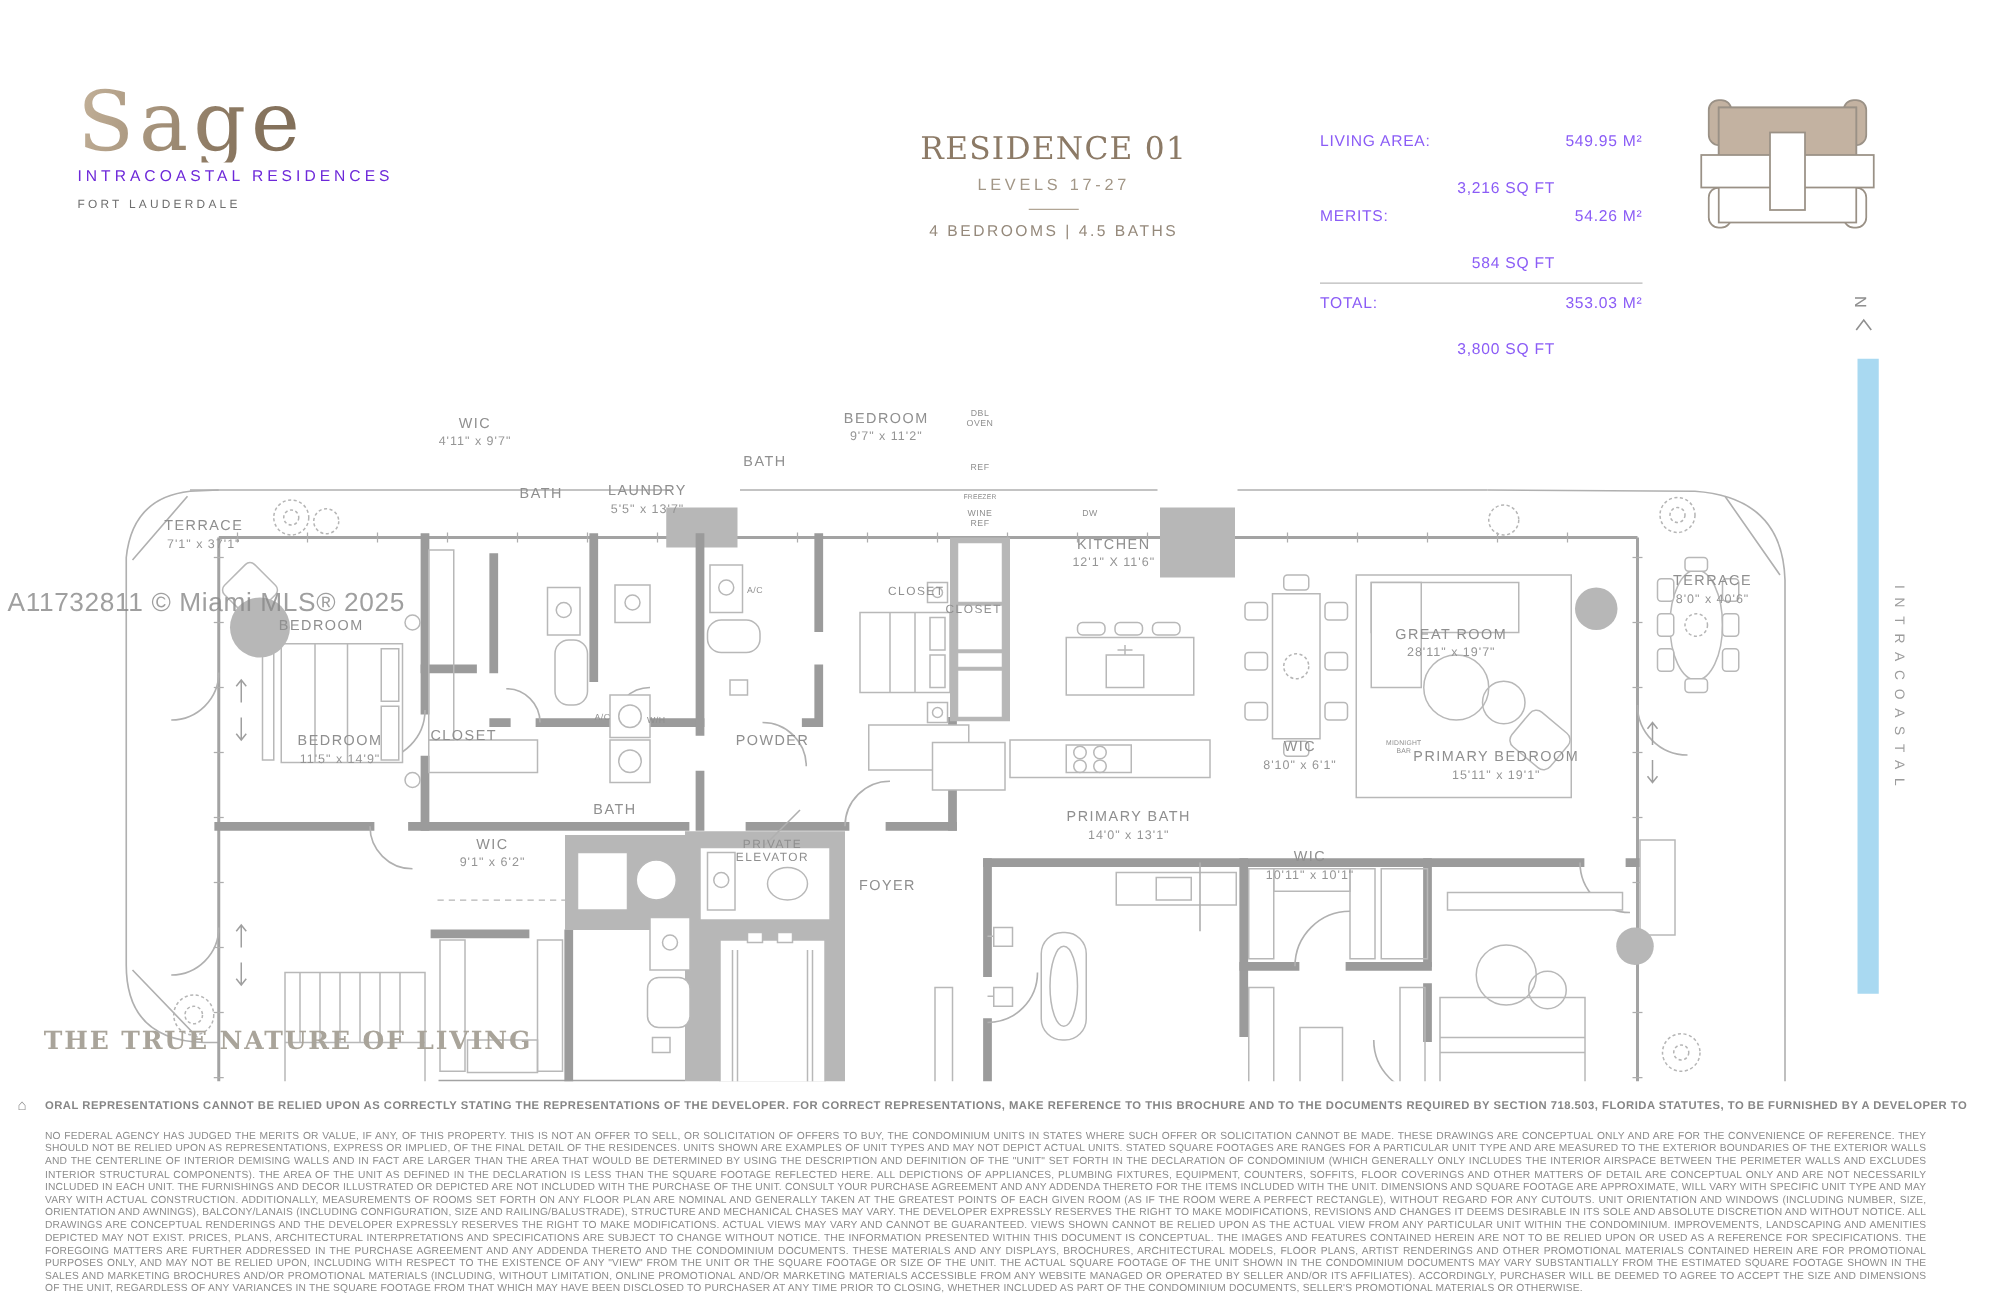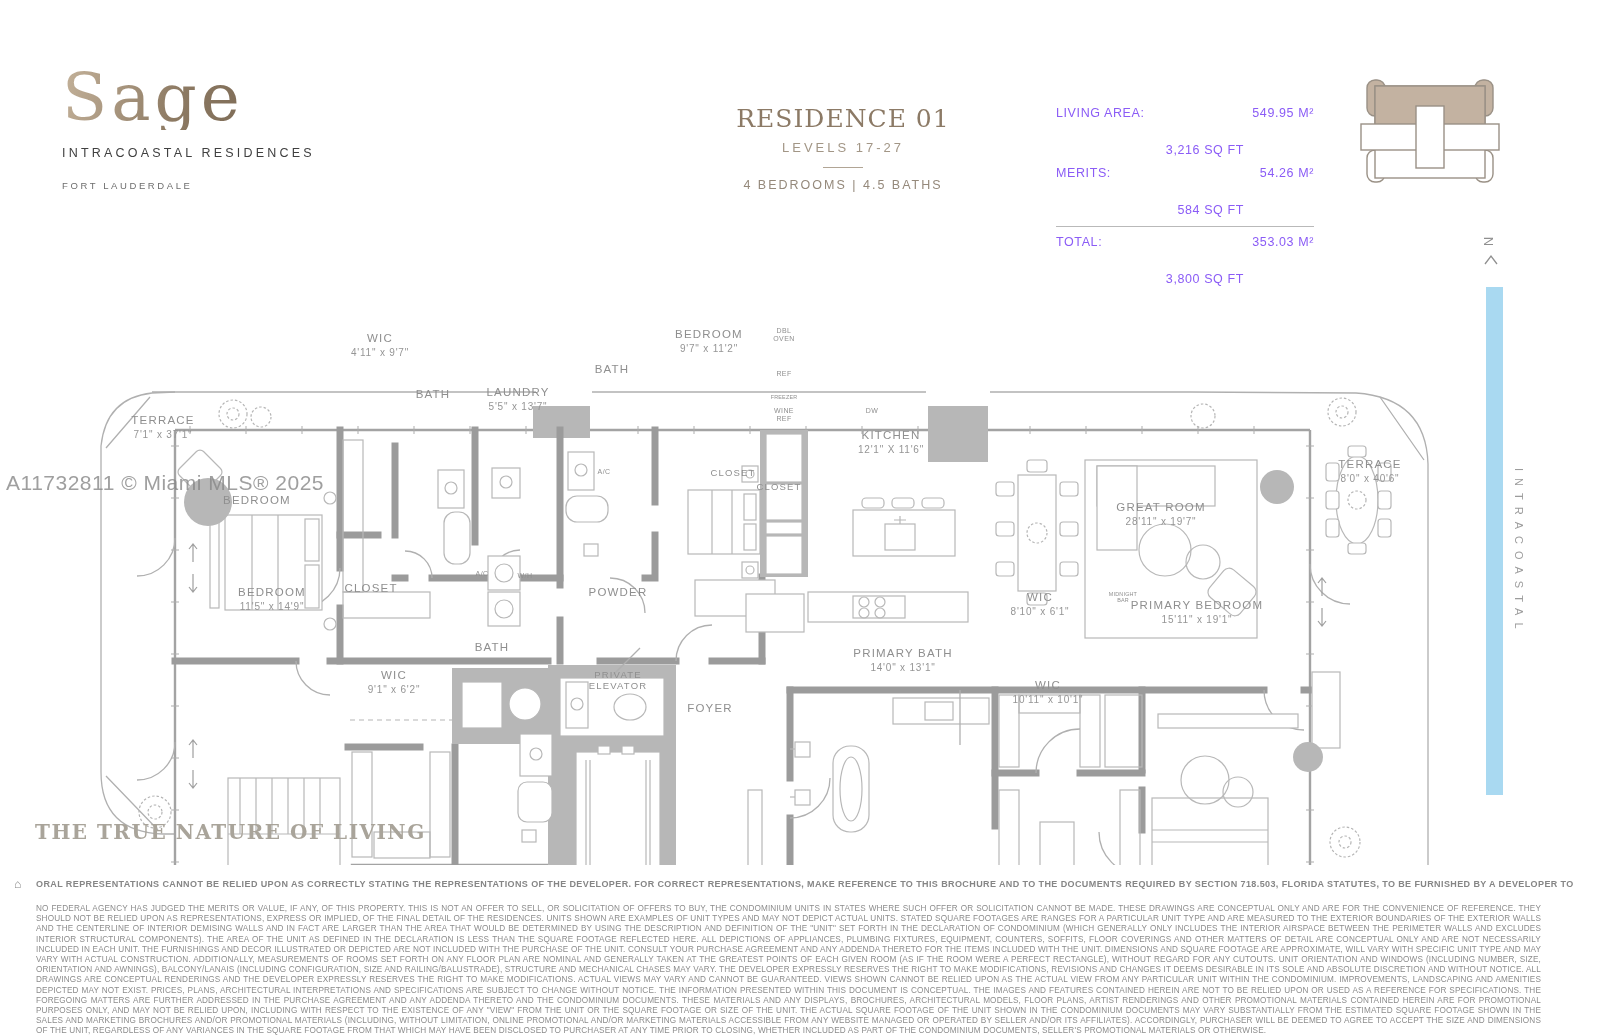--- a/index.html
+++ b/index.html
@@ -3,22 +3,22 @@
 <meta charset="utf-8">
 <style>
   html,body{margin:0;padding:0;background:#fff;width:1600px;height:1035px;overflow:hidden;
     font-family:"Liberation Sans",sans-serif;position:relative;}
   .abs{position:absolute;}
   
   #logo{left:62px;top:66px;width:260px;text-align:left;}
   #logo .word{font-family:"DejaVu Serif",serif;font-size:66px;line-height:64px;font-weight:400;
     background:linear-gradient(105deg,#c4b29a 0%,#8d7a63 45%,#6e5d4a 100%);
     -webkit-background-clip:text;background-clip:text;color:transparent;letter-spacing:4px;}
-  #logo .sub{margin-top:16px;font-size:12.5px;letter-spacing:3.2px;color:#404040;}
-  #logo .city{margin-top:20px;font-size:9.5px;letter-spacing:2.6px;color:#6e6e6e;}
+  #logo .sub{margin-top:4px;font-size:12.5px;letter-spacing:3.2px;color:#6d28d9;}
+  #logo .city{margin-top:10px;font-size:9.5px;letter-spacing:2.6px;color:#6e6e6e;}
   #title-block{left:693px;top:88px;width:300px;text-align:center;color:#8c7a66;}
   #title-block .res{font-family:"DejaVu Serif",serif;font-size:25px;letter-spacing:1px;margin-top:16px;}
   #title-block .lvl{margin-top:7px;font-size:13px;letter-spacing:3px;color:#a29686;}
   #title-block .rule{width:40px;height:1px;background:#b1a painted595;background:#b1a595;margin:12px auto 10px auto;}
   #title-block .cfg{font-size:12.5px;letter-spacing:2px;color:#95897b;}
   #stats{left:1056px;top:106px;width:258px;color:#8b5cf6;font-size:12.5px;letter-spacing:.6px;}
   #stats .row{display:flex;margin-bottom:9px;}
   #stats .lab{width:104px;text-align:left;}
   #stats .sq{width:84px;text-align:right;margin-top:37px;}
   #stats .m2{width:70px;text-align:right;}

